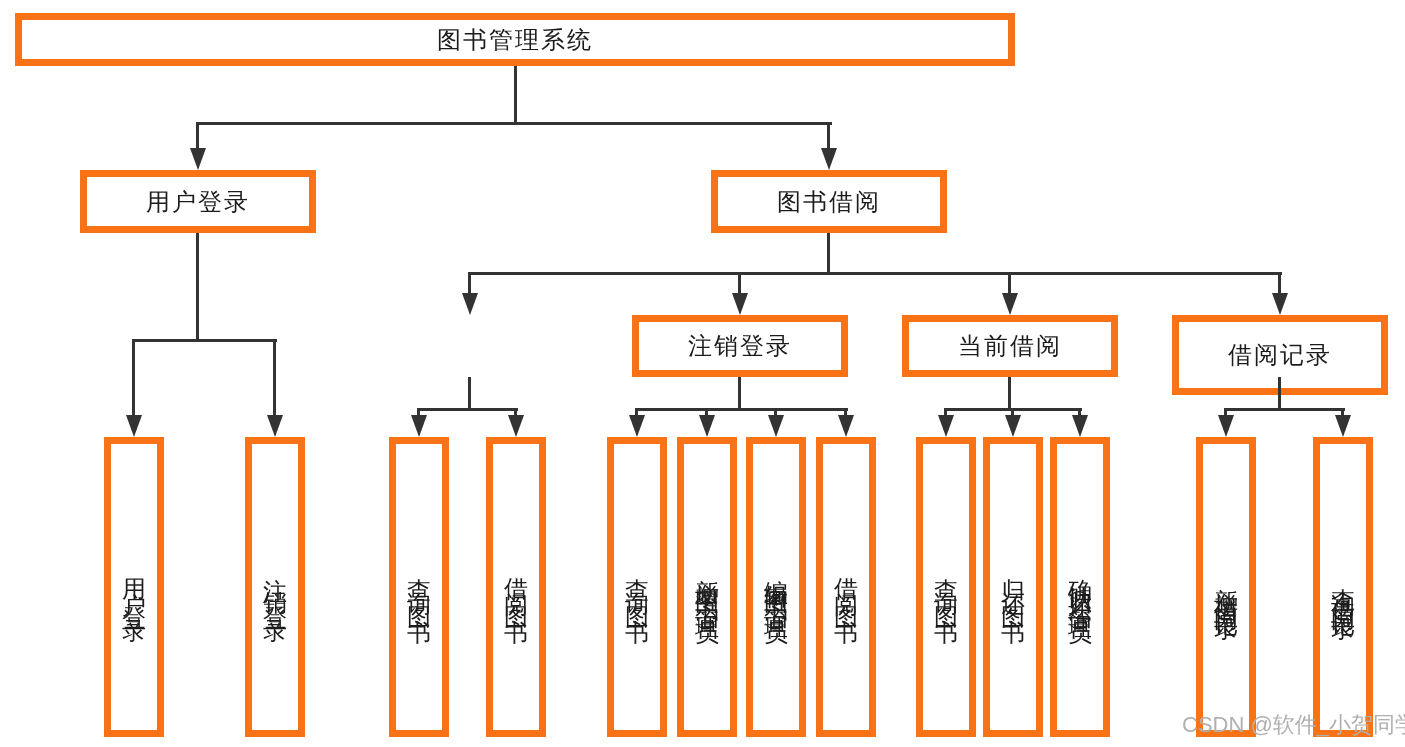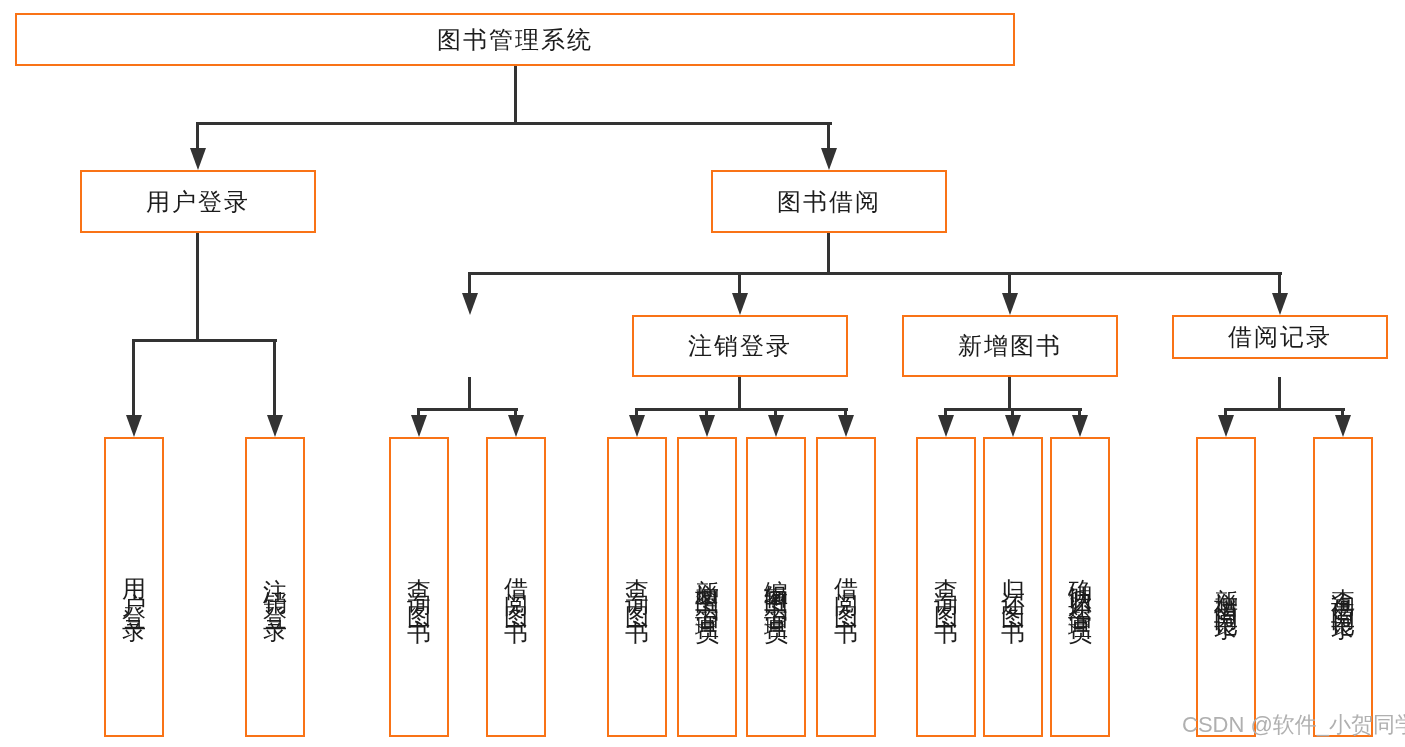--- a/index.html
+++ b/index.html
@@ -1,21 +1,21 @@
 <!DOCTYPE html>
 <html><head>
 <meta charset="utf-8">
 <style>
   html,body{margin:0;padding:0;background:#ffffff;}
   body{font-family:"Liberation Sans", sans-serif;}
   .canvas{position:relative;width:1405px;height:747px;background:#ffffff;overflow:hidden;}
   .box{
     position:absolute;
     box-sizing:border-box;
-    border:2px solid #f97316;
+    border:7px solid #f97316;
     background:#ffffff;
     display:flex;
     align-items:center;
     justify-content:center;
     color:#1c1c1c;
   }
   .hlabel{font-size:24px;letter-spacing:2px;white-space:nowrap;}
   .vt{
     writing-mode:vertical-rl;
     text-orientation:mixed;
@@ -55,23 +55,23 @@
     <span class="hlabel">用户登录</span>
   </div>
   <div class="box" style="left:711px;top:170px;width:236px;height:63px;">
     <span class="hlabel">图书借阅</span>
   </div>
 
   <div class="box" style="left:632px;top:315px;width:216px;height:62px;">
     <span class="hlabel">注销登录</span>
   </div>
   <div class="box" style="left:902px;top:315px;width:216px;height:62px;">
-    <span class="hlabel">新增图书</span>
+    <span class="hlabel">当前借阅</span>
   </div>
-  <div class="box" style="left:1172px;top:315px;width:216px;height:44px;">
+  <div class="box" style="left:1172px;top:315px;width:216px;height:80px;">
     <span class="hlabel">借阅记录</span>
   </div>
 
   <div class="box" style="left:104px;top:437px;width:60px;height:300px;">
     <span class="vt vt-wide">用户登录</span>
   </div>
   <div class="box" style="left:245px;top:437px;width:60px;height:300px;">
     <span class="vt vt-wide">注销登录</span>
   </div>
 

